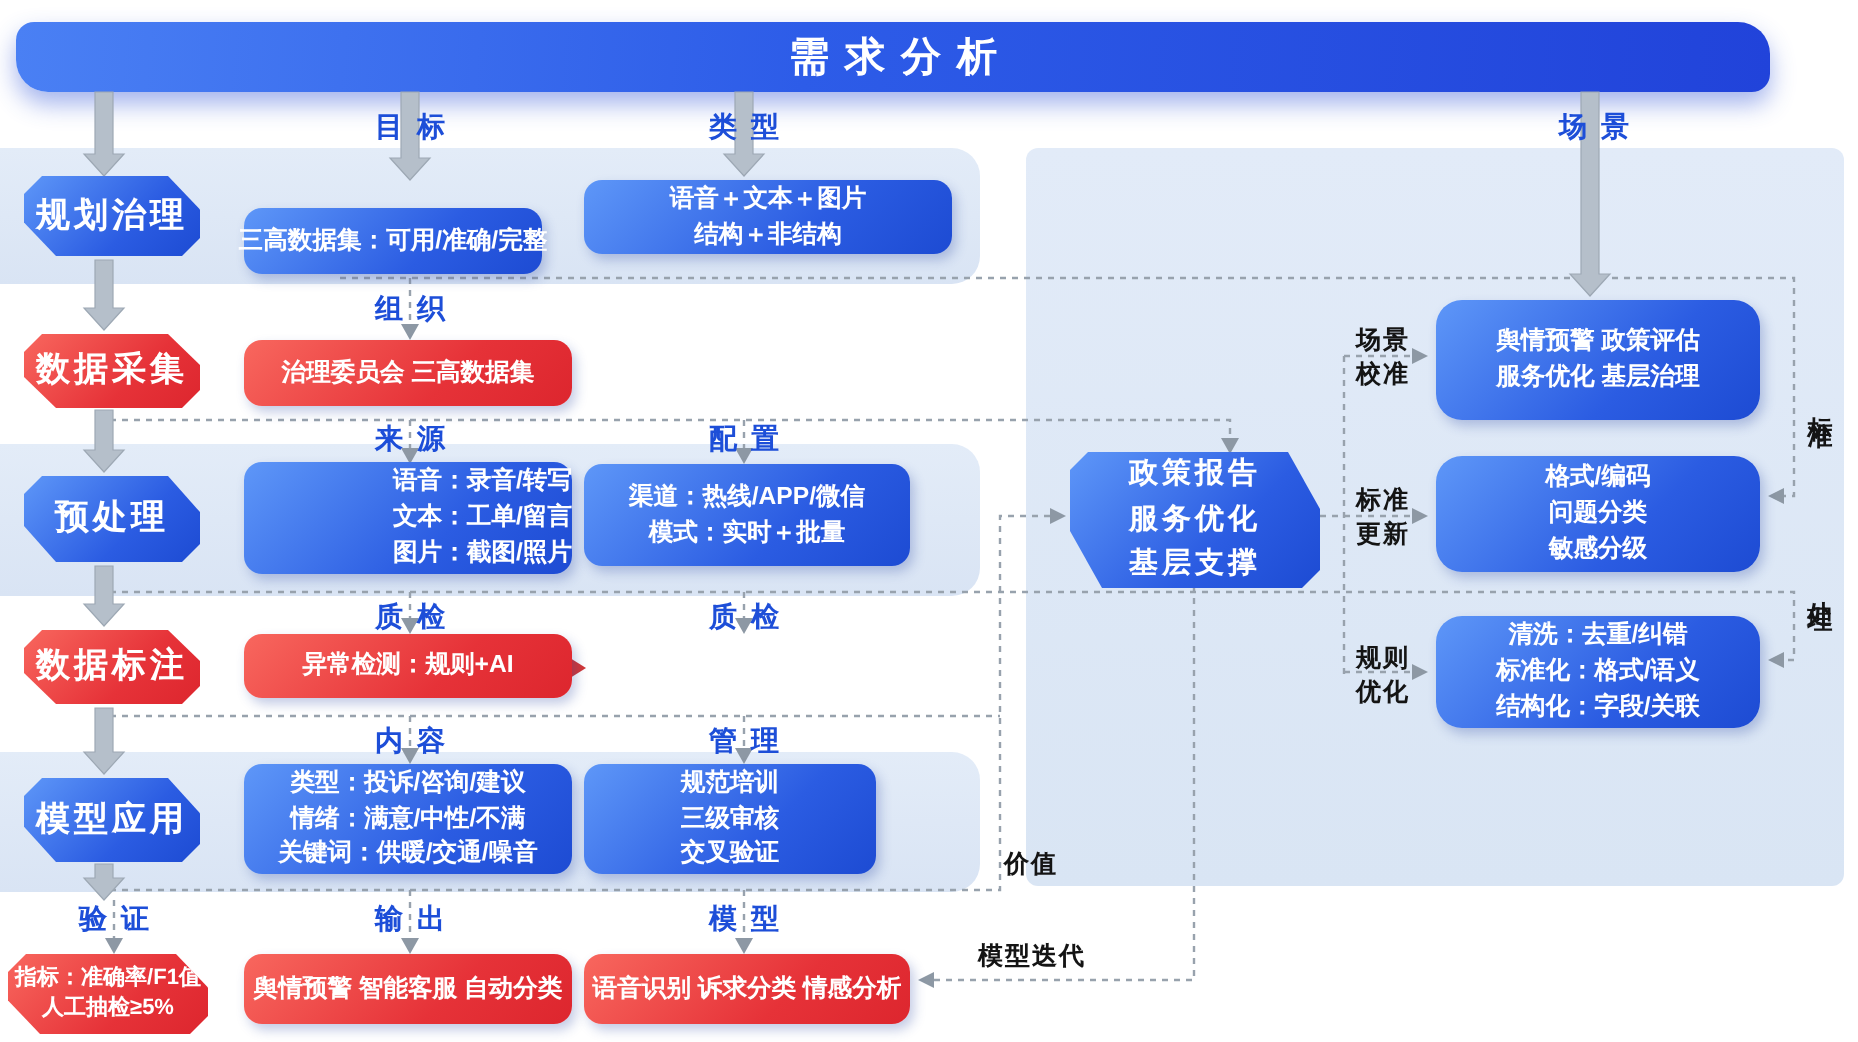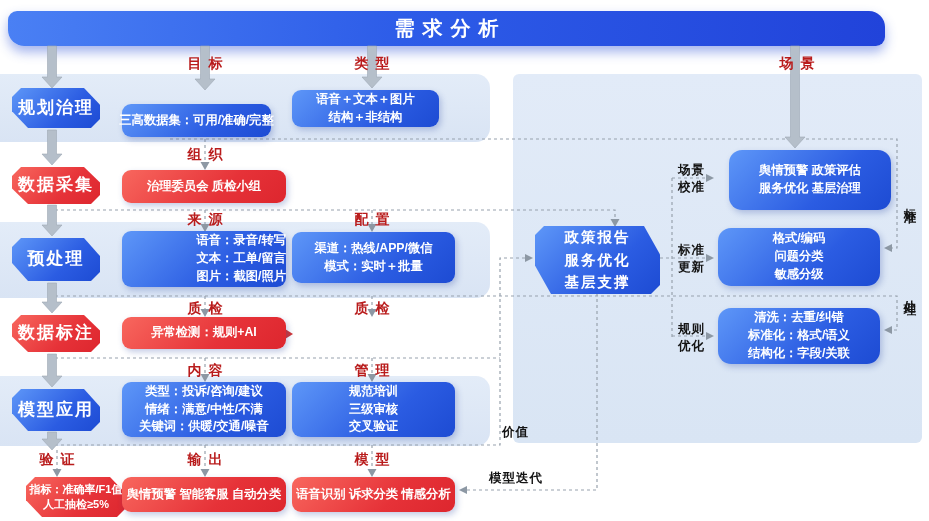--- a/index.html
+++ b/index.html
@@ -28,25 +28,25 @@
   .blue{background:linear-gradient(135deg,#5e97f8 0%,#2b5ce2 62%,#1d4bd3 100%);}
   .red{background:linear-gradient(135deg,#f8675e 0%,#e63238 62%,#dd262e 100%);}
   .banner-shape{
     clip-path:polygon(9px 0, calc(100% - 16px) 0, 100% 42%, 100% calc(100% - 9px),
                       calc(100% - 9px) 100%, 16px 100%, 0 58%, 0 9px);
   }
   .rrect{border-radius:9px;box-shadow:2px 3px 6px rgba(40,70,160,.28);}
   .rrect-lg{border-radius:13px;box-shadow:2px 3px 6px rgba(40,70,160,.28);}
   .stage-label{font-size:17px;font-weight:700;letter-spacing:2px;}
   .small-txt{font-size:12.3px;font-weight:600;}
-  .tiny-txt{font-size:11px;font-weight:700;line-height:1.35;margin-left:22px;}
+  .tiny-txt{font-size:11px;font-weight:700;line-height:1.35;}
   
   .cap{
     position:absolute;transform:translateX(-50%);z-index:3;white-space:nowrap;
-    color:#b91c1c;font-size:14px;font-weight:700;letter-spacing:7px;text-indent:7px;
+    color:#1d4ed8;font-size:14px;font-weight:700;letter-spacing:7px;text-indent:7px;
   }
   .cap2{
     position:absolute;z-index:3;color:#141414;font-size:12.5px;font-weight:700;
     line-height:1.35;text-align:center;white-space:nowrap;letter-spacing:1px;
   }
   .vcap{
     position:absolute;z-index:3;color:#141414;font-size:12.5px;font-weight:700;
     writing-mode:vertical-rl;letter-spacing:3px;
   }
   svg#wires{position:absolute;left:0;top:0;z-index:1;}
@@ -155,63 +155,63 @@
   <div class="cap" style="left:57px;top:451px;">验证</div>
   <div class="cap" style="left:205px;top:451px;">输出</div>
   <div class="cap" style="left:372px;top:451px;">模型</div>
   <div class="cap2" style="left:502px;top:424px;">价值</div>
   <div class="cap2" style="left:489px;top:470px;">模型迭代</div>
 
   <div class="box blue rrect small-txt" style="left:122px;top:104px;width:149px;height:33px;">
     <span>三高数据集：可用/准确/完整</span>
   </div>
   <div class="box red rrect small-txt" style="left:122px;top:170px;width:164px;height:33px;">
-    <span>治理委员会 质检小组</span>
+    <span>治理委员会 三高数据集</span>
   </div>
   <div class="box blue rrect small-txt" style="left:122px;top:231px;width:164px;height:56px;align-items:flex-end;">
     <span>语音：录音/转写</span>
     <span>文本：工单/留言</span>
     <span>图片：截图/照片</span>
   </div>
   <div class="box red rrect small-txt" style="left:122px;top:317px;width:164px;height:32px;">
     <span>异常检测：规则+AI</span>
   </div>
   <div class="box blue rrect small-txt" style="left:122px;top:382px;width:164px;height:55px;">
     <span>类型：投诉/咨询/建议</span>
     <span>情绪：满意/中性/不满</span>
     <span>关键词：供暖/交通/噪音</span>
   </div>
   <div class="box red rrect small-txt" style="left:122px;top:477px;width:164px;height:35px;">
     <span>舆情预警 智能客服 自动分类</span>
   </div>
 
-  <div class="box blue rrect small-txt" style="left:292px;top:90px;width:147px;height:37px;">
+  <div class="box blue rrect small-txt" style="left:292px;top:90px;width:184px;height:37px;">
     <span>语音＋文本＋图片</span>
     <span>结构＋非结构</span>
   </div>
   <div class="box blue rrect small-txt" style="left:292px;top:232px;width:163px;height:51px;">
     <span>渠道：热线/APP/微信</span>
     <span>模式：实时＋批量</span>
   </div>
-  <div class="box blue rrect small-txt" style="left:292px;top:382px;width:163px;height:55px;">
+  <div class="box blue rrect small-txt" style="left:292px;top:382px;width:146px;height:55px;">
     <span>规范培训</span>
     <span>三级审核</span>
     <span>交叉验证</span>
   </div>
   <div class="box red rrect small-txt" style="left:292px;top:477px;width:163px;height:35px;">
     <span>语音识别 诉求分类 情感分析</span>
   </div>
 
   <div class="box blue banner-shape" style="left:535px;top:226px;width:125px;height:68px;font-size:14.5px;font-weight:700;letter-spacing:2px;line-height:1.55;">
     <span>政策报告</span>
     <span>服务优化</span>
     <span>基层支撑</span>
   </div>
 
-  <div class="box blue rrect-lg small-txt" style="left:718px;top:150px;width:162px;height:60px;margin-left:11px;">
+  <div class="box blue rrect-lg small-txt" style="left:718px;top:150px;width:162px;height:60px;">
     <span>舆情预警  政策评估</span>
     <span>服务优化  基层治理</span>
   </div>
   <div class="box blue rrect-lg small-txt" style="left:718px;top:228px;width:162px;height:58px;">
     <span>格式/编码</span>
     <span>问题分类</span>
     <span>敏感分级</span>
   </div>
   <div class="box blue rrect-lg small-txt" style="left:718px;top:308px;width:162px;height:56px;">
     <span>清洗：去重/纠错</span>

